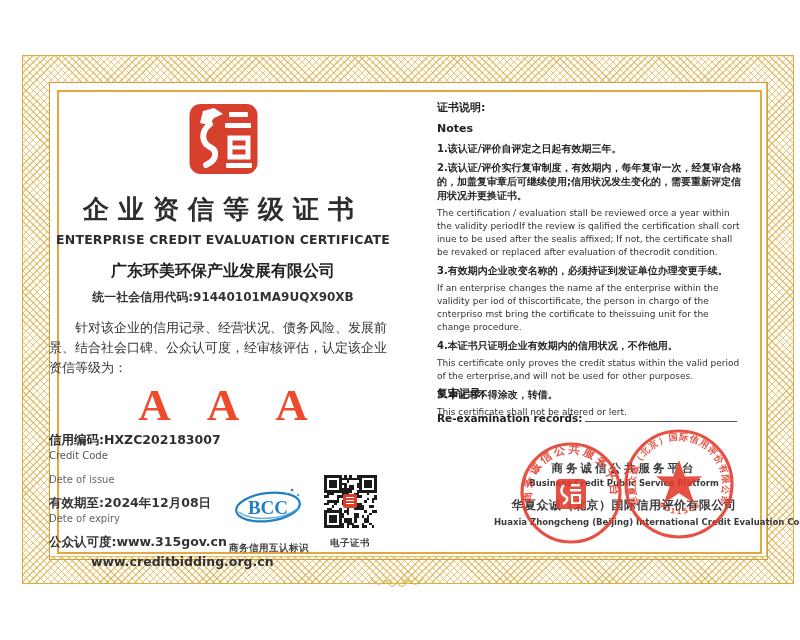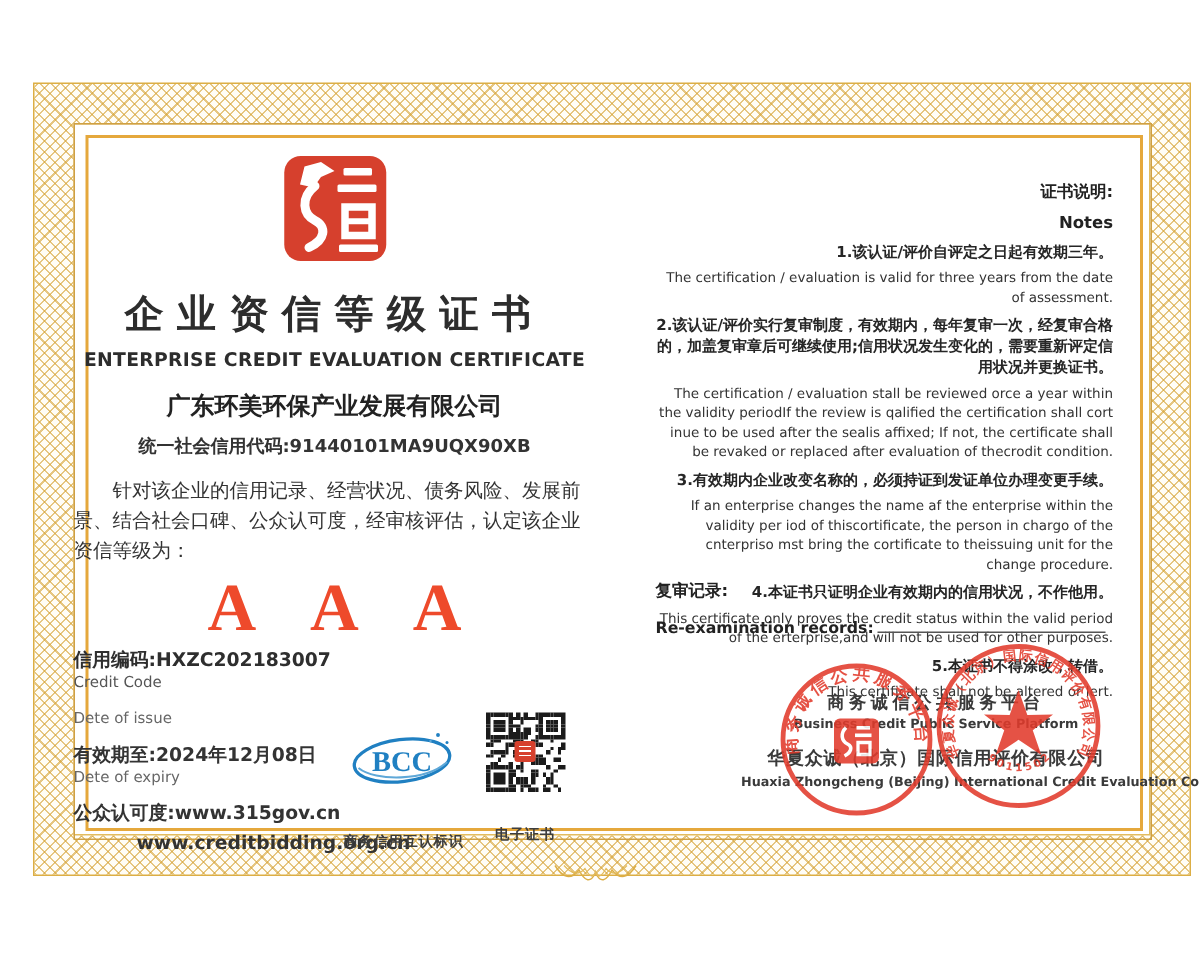--- a/index.html
+++ b/index.html
@@ -37,32 +37,32 @@
   .code-block{text-align:left;margin-top:2px;}
   .code-zh{font-size:12.5px;font-weight:700;color:#2e2e2e;}
   .code-en{font-size:10px;color:#555;margin-top:1px;}
   .bottom-row{display:flex;margin-top:12px;text-align:left;}
   .dates{width:180px;}
   .d-zh{font-size:12.5px;font-weight:600;color:#333;white-space:nowrap;}
   .d-en{font-size:10px;color:#666;margin:1px 0 10px;}
   .q2{margin-left:42px;font-size:12.5px;font-weight:600;color:#333;margin-top:3px;}
   .marks{display:flex;gap:14px;align-items:flex-start;padding-top:12px;}
   .mark{text-align:center;}
-  .mark-label{font-size:9.5px;font-weight:700;color:#3d3d3d;margin-top:22px;letter-spacing:.5px;white-space:nowrap;}
+  .mark-label{font-size:9.5px;font-weight:700;color:#3d3d3d;margin-top:9px;letter-spacing:.5px;white-space:nowrap;}
   .qr-mark{margin-top:-11px;}
   .qr-box{position:relative;width:54px;height:54px;background:#fff;margin:0 auto;}
   .qr-grid{position:absolute;left:1px;top:1px;width:52.5px;height:52.5px;}
   .qr-cell{position:absolute;background:#1b1b1b;}
   .qr-seal{position:absolute;left:20px;top:20px;width:14px;height:14px;background:#d6402d;border-radius:2px;
     display:flex;align-items:center;justify-content:center;}
   .qr-seal i{display:block;width:8px;height:8px;
     background:repeating-linear-gradient(#fff 0 1px, transparent 1px 3px);}
 
   
-  .right-col{position:absolute;left:437px;top:120px;width:305px;text-align:right;}
+  .right-col{position:absolute;left:437px;top:100px;width:305px;text-align:left;}
   .n-head{font-size:11px;font-weight:700;color:#222;margin-bottom:7px;}
   .n-zh{font-size:10px;font-weight:600;color:#262626;line-height:14px;margin:5px 0 4px;}
   .n-en{font-size:9px;color:#333;line-height:13px;margin:4px 0 5px;}
   .review{position:absolute;left:437px;top:386px;width:300px;}
   .r-zh{font-size:11px;font-weight:700;color:#222;}
   .r-line{display:flex;align-items:baseline;margin-top:9px;}
   .r-en{font-size:10.5px;font-weight:700;color:#222;white-space:nowrap;}
   .r-ul{flex:1;border-bottom:1px solid #555;height:11px;margin-left:2px;}
 
   
@@ -373,21 +373,20 @@
         </div>
       </div>
     </div>
   </div>
 
   <div class="right-col">
     <div class="n-head">证书说明:</div>
     <div class="n-head">Notes</div>
 
     <div class="n-zh">1.该认证/评价自评定之日起有效期三年。</div>
-    <div class="n-en">The certification / evaluation is valid for three years from the date of assessment.</div>
     <div class="n-zh">2.该认证/评价实行复审制度，有效期内，每年复审一次，经复审合格的，加盖复审章后可继续使用;信用状况发生变化的，需要重新评定信用状况并更换证书。</div>
     <div class="n-en">The certification / evaluation stall be reviewed orce a year within the validity periodIf the review is qalified the certification shall cort inue to be used after the sealis affixed; If not, the certificate shall be revaked or replaced after evaluation of thecrodit condition.</div>
     <div class="n-zh">3.有效期内企业改变名称的，必须持证到发证单位办理变更手续。</div>
     <div class="n-en">If an enterprise changes the name af the enterprise within the validity per iod of thiscortificate, the person in chargo of the cnterpriso mst bring the cortificate to theissuing unit for the change procedure.</div>
     <div class="n-zh">4.本证书只证明企业有效期内的信用状况，不作他用。</div>
     <div class="n-en">This certificate only proves the credit status within the valid period of the erterprise,and will not be used for other purposes.</div>
     <div class="n-zh">5.本证书不得涂改，转借。</div>
     <div class="n-en">This certificate shall not be altered or lert.</div>
   </div>
 

